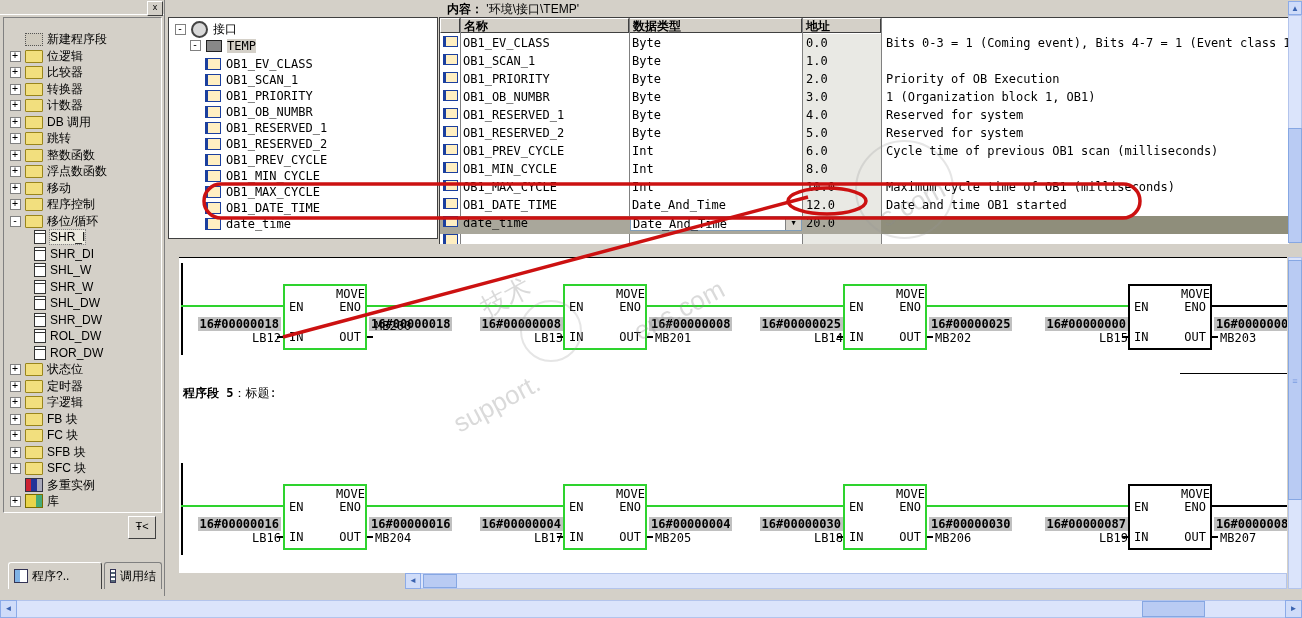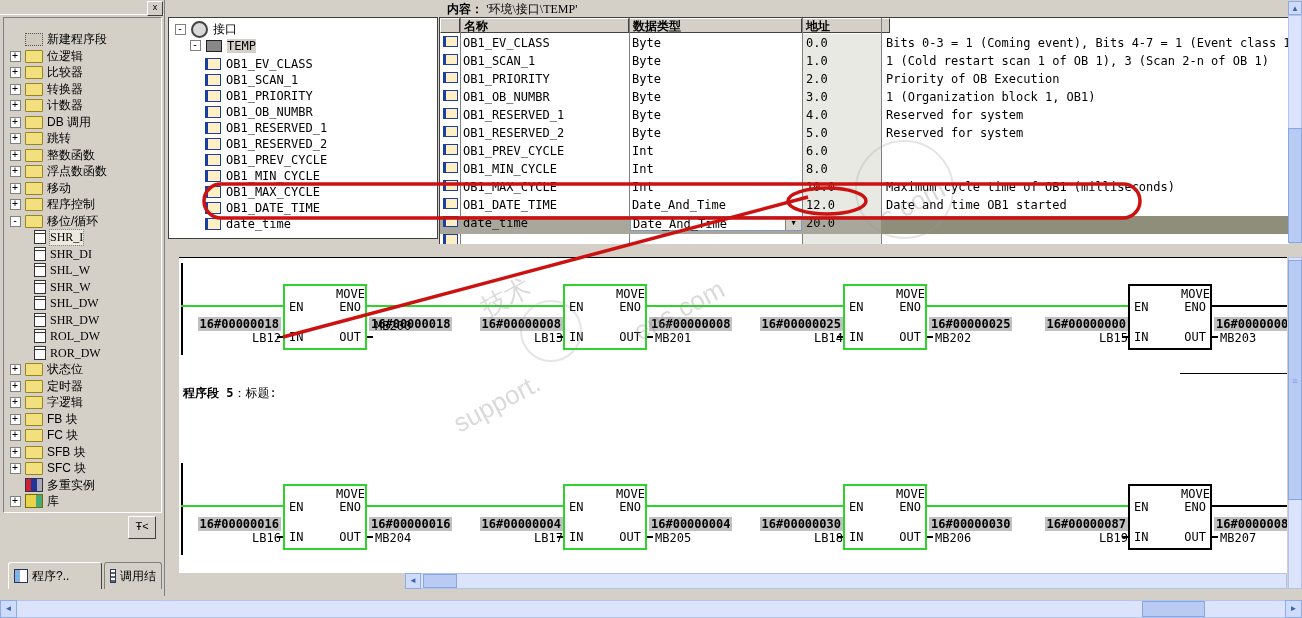--- a/index.html
+++ b/index.html
@@ -1,18 +1,18 @@
 <!DOCTYPE html>
 <html><head>
 <meta charset="utf-8">
 <style>
   html,body{margin:0;padding:0}
   #app{position:relative;width:1302px;height:618px;background:#d4d0c8;
        font-family:"Liberation Sans","DejaVu Sans",sans-serif;font-size:12px;color:#000;overflow:hidden}
-  .mono{font-family:Liberation Serif, serif}
+  .mono{font-family:Liberation Sans, sans-serif}
   
   #left{position:absolute;left:0;top:0;width:164px;height:596px;background:#d4d0c8;border-right:1px solid #808080}
   #left-titlebar{position:absolute;left:0;top:0;width:164px;height:14px;background:#d4d0c8;border-bottom:1px solid #fff}
   #left-close{position:absolute;left:147px;top:1px;width:14px;height:13px;background:#d4d0c8;
       border:1px solid;border-color:#fff #404040 #404040 #fff;font-size:9px;line-height:11px;text-align:center}
   #cat-tree{position:absolute;left:3px;top:17px;width:157px;height:494px;background:#d4d0c8;
       border:1px solid;border-color:#808080 #fff #fff #808080;overflow:hidden}
   .crow{position:absolute;left:6px;height:16px;display:flex;align-items:center;gap:4px;white-space:nowrap}
   .crow.leaf{padding-left:24px}
   .pm{width:9px;height:9px;background:#fff;border:1px solid #808080;flex:0 0 9px;position:relative}
@@ -350,39 +350,38 @@
         <span>date_time</span>
       </div>
   </div>
 
   <div id="vt-title"><b>内容：</b> <span class="mono">'环境\接口\TEMP'</span></div>
   <div id="vtable">
     <div class="addrshade"></div>
     <div class="th" style="left:0;width:20px"></div>
     <div class="th" style="left:20px;width:169px">名称</div>
     <div class="th" style="left:189px;width:173px">数据类型</div>
-    <div class="th" style="left:362px;width:88px">地址</div>
+    <div class="th" style="left:362px;width:79px">地址</div>
     <div class="colsep" style="left:20px"></div>
     <div class="colsep" style="left:189px"></div>
     <div class="colsep" style="left:362px"></div>
     <div class="colsep" style="left:441px"></div>
 
     <div class="trow" style="top:16px">
         <span class="tico"></span>
         <span class="c-name">OB1_EV_CLASS</span>
         <span class="c-type">Byte</span>
         <span class="c-addr">0.0</span>
         <span class="c-cmt">Bits 0-3 = 1 (Coming event), Bits 4-7 = 1 (Event class 1)</span>
       </div>
     <div class="trow" style="top:34px">
         <span class="tico"></span>
         <span class="c-name">OB1_SCAN_1</span>
         <span class="c-type">Byte</span>
         <span class="c-addr">1.0</span>
-        <span class="c-cmt">1 (Cold restart scan 1 of OB 1), 3 (Scan 2-n of OB 1)</span>
       </div>
     <div class="trow" style="top:52px">
         <span class="tico"></span>
         <span class="c-name">OB1_PRIORITY</span>
         <span class="c-type">Byte</span>
         <span class="c-addr">2.0</span>
         <span class="c-cmt">Priority of OB Execution</span>
       </div>
     <div class="trow" style="top:70px">
         <span class="tico"></span>
@@ -403,20 +402,21 @@
         <span class="c-name">OB1_RESERVED_2</span>
         <span class="c-type">Byte</span>
         <span class="c-addr">5.0</span>
         <span class="c-cmt">Reserved for system</span>
       </div>
     <div class="trow" style="top:124px">
         <span class="tico"></span>
         <span class="c-name">OB1_PREV_CYCLE</span>
         <span class="c-type">Int</span>
         <span class="c-addr">6.0</span>
+        <span class="c-cmt">Cycle time of previous OB1 scan (milliseconds)</span>
       </div>
     <div class="trow" style="top:142px">
         <span class="tico"></span>
         <span class="c-name">OB1_MIN_CYCLE</span>
         <span class="c-type">Int</span>
         <span class="c-addr">8.0</span>
       </div>
     <div class="trow" style="top:160px">
         <span class="tico"></span>
         <span class="c-name">OB1_MAX_CYCLE</span>

